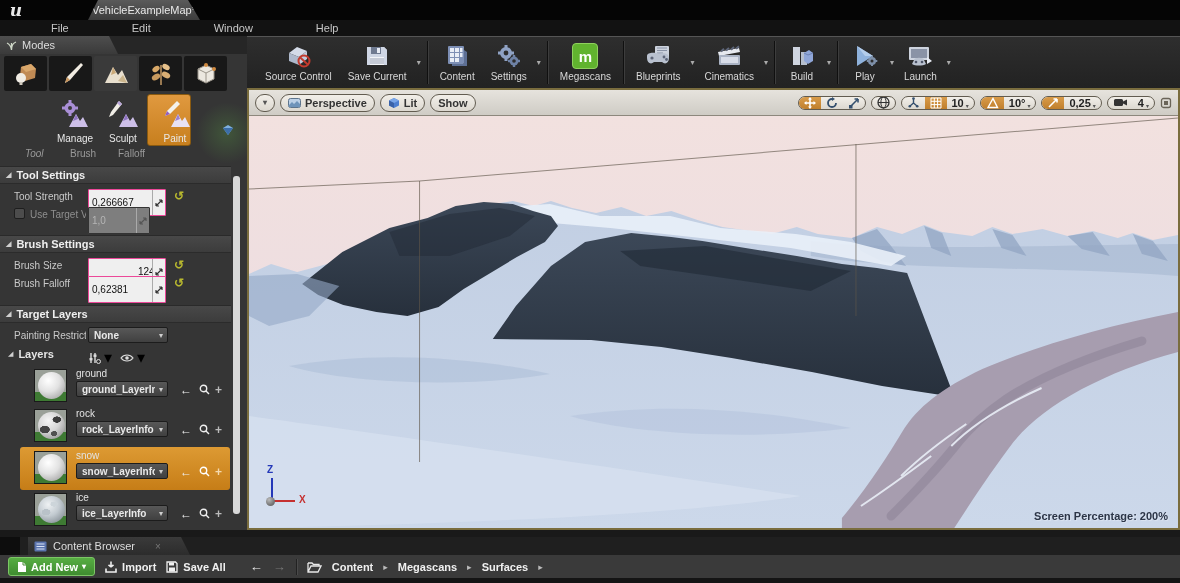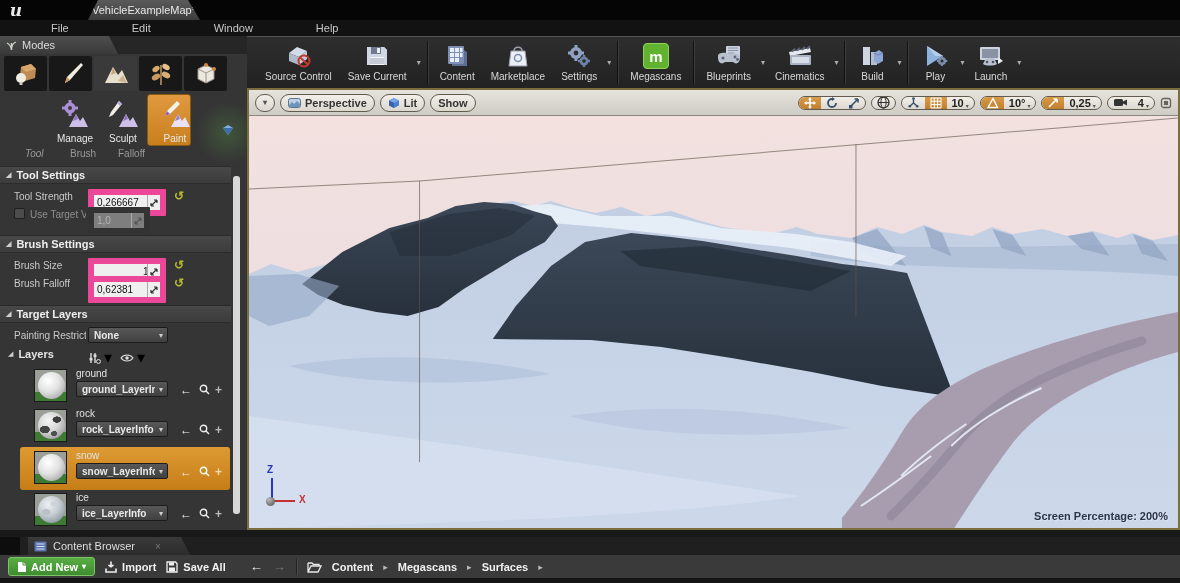--- a/index.html
+++ b/index.html
@@ -42,21 +42,21 @@
               background:radial-gradient(circle, rgba(90,160,70,.30), rgba(90,160,70,0) 70%); }
 
   .section-header { position:absolute; left:0; width:231px; height:18px;
                     background:linear-gradient(#484848,#3c3c3c); border-top:1px solid #2a2a2a;
                     border-bottom:1px solid #2b2b2b; display:flex; align-items:center; gap:5px;
                     padding-left:6px; color:#efefef; font-size:11px; font-weight:bold; }
   .collapse-tri { font-size:7px; color:#cfcfcf; }
   .prop-label { position:absolute; left:14px; color:#c9c9c9; font-size:10px; white-space:nowrap;
                 overflow:hidden; }
   .spinbox { position:absolute; left:88px; width:78px; height:27px; background:#efefef;
-             border:6px solid #ec4899; border-radius:1px; display:flex; align-items:center; }
+             border:1px solid #ec4899; border-radius:1px; display:flex; align-items:center; }
   .spin-val { flex:1; color:#111; font-size:10px; padding-left:3px; overflow:hidden; white-space:nowrap; }
   .spin-grip { width:13px; height:100%; border-left:1px solid #aaa; display:flex;
                align-items:center; justify-content:center; }
   .spinbox.disabled { background:#7e7e7e; border-color:#333; }
   .spinbox.disabled .spin-val { color:#b5b5b5; }
   .reset-btn { position:absolute; left:172px; width:14px; height:14px; color:#b9b92f;
                font-size:12px; line-height:14px; text-align:center; font-weight:bold; }
   .checkbox { position:absolute; left:14px; width:11px; height:11px; background:#4c4c4c;
               border:1px solid #1e1e1e; border-radius:2px; }
   .dd { position:absolute; height:16px; background:linear-gradient(#585858,#404040);
@@ -457,30 +457,20 @@
             <rect x="6" y="10" width="4" height="4"></rect>
             <rect x="11" y="10" width="4" height="4"></rect>
             <rect x="16" y="10" width="2.5" height="4"></rect>
             <rect x="6" y="15" width="4" height="4"></rect>
             <rect x="11" y="15" width="4" height="4"></rect>
           </g>
           <path d="M20 7 L23 9 L23 23 L8 23 L8 21 L20 21 Z" fill="#5d6f94"></path>
         </svg>
       </div>
     <span class="tb-label">Content</span>
-  </div>
-  <div class="tb-btn">
-    <div class="tb-icon">
-        <svg class="ic" width="24" height="26" viewBox="0 0 24 26">
-          <path d="M5 8 L19 8 L21 23 L3 23 Z" fill="#eceff4" stroke="#9aa0ac"></path>
-          <path d="M8 8 C8 3 16 3 16 8" fill="none" stroke="#9aa0ac" stroke-width="1.5"></path>
-          <circle cx="12" cy="15" r="3.5" fill="none" stroke="#7d8fb5" stroke-width="1.5"></circle>
-        </svg>
-      </div>
-    <span class="tb-label">Marketplace</span>
   </div>
   <div class="tb-btn">
     <div class="tb-icon">
         <svg class="ic" width="28" height="26" viewBox="0 0 28 26">
           <g fill="#8fa2c4">
             <circle cx="11" cy="10" r="6"></circle>
             <rect x="9.5" y="2" width="3" height="4"></rect>
             <rect x="9.5" y="14" width="3" height="4"></rect>
             <rect x="3" y="8.5" width="4" height="3"></rect>
             <rect x="15" y="8.5" width="4" height="3"></rect>

